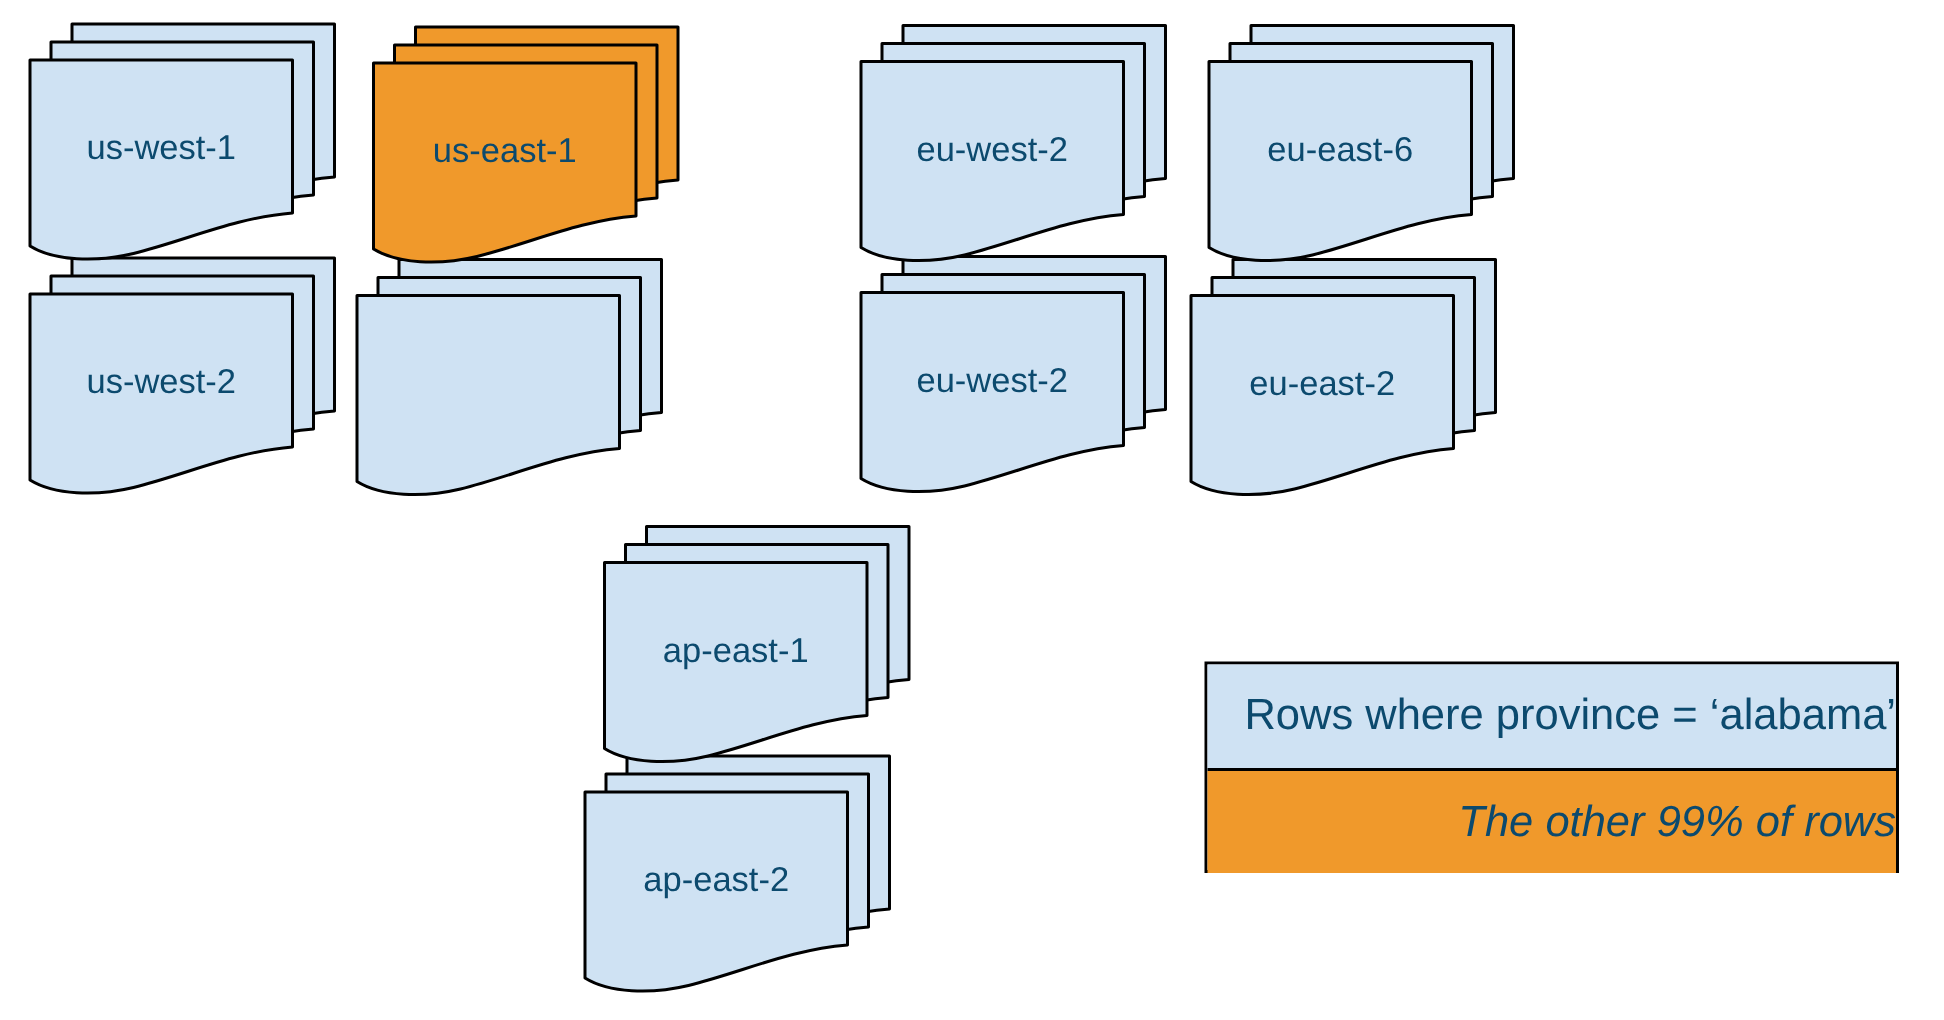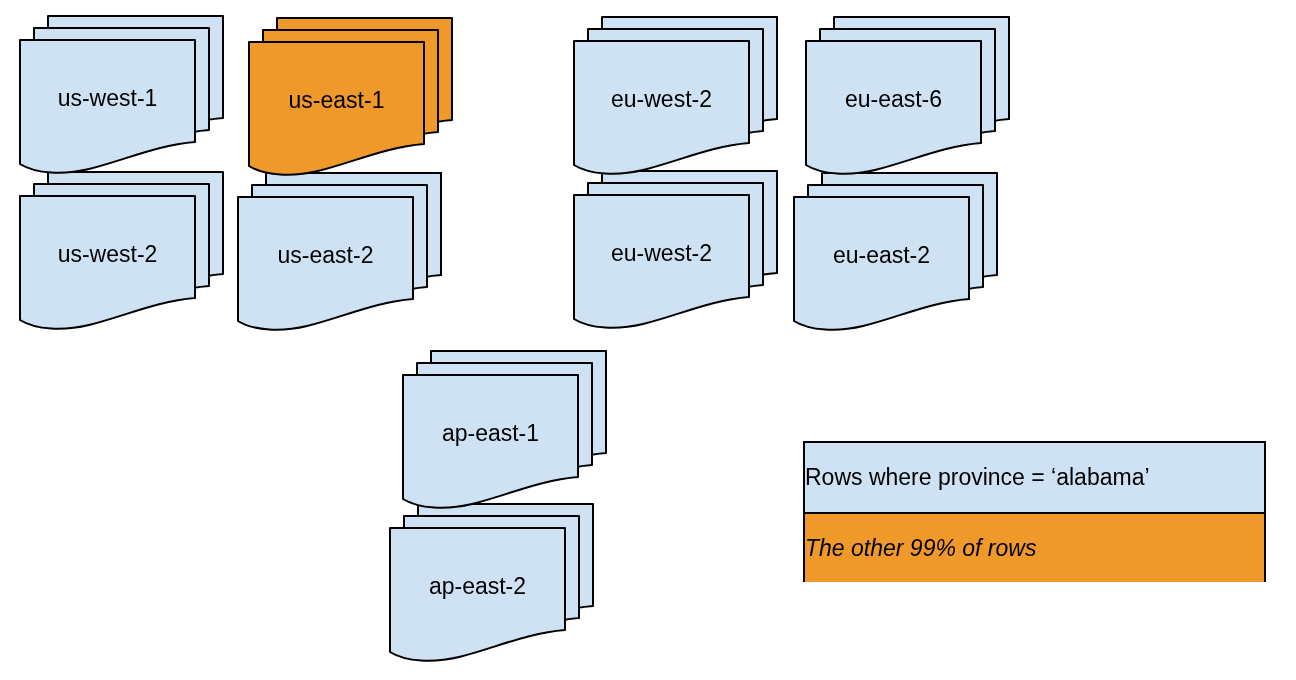--- a/index.html
+++ b/index.html
@@ -7,21 +7,21 @@
     padding: 0;
     background: #ffffff;
     font-family: "Liberation Sans", "DejaVu Sans", sans-serif;
   }
   #canvas {
     position: relative;
     width: 1296px;
     height: 680px;
     background: var(--canvas-background, #ffffff);
     overflow: hidden;
-    color: #000000;
+    color: #0c4a6e;
   }
   
   .stack {
     position: absolute;
     width: 206px;
     height: 160px;
   }
   .stack svg {
     position: absolute;
     left: 0;
@@ -61,22 +61,22 @@
     top: 441px;
     width: 463px;
     height: 141px;
     box-sizing: border-box;
     border: 2px solid var(--stroke, #000000);
     z-index: 3;
   }
   .legend-row {
     display: flex;
     align-items: center;
-    justify-content: flex-start;
-    font-size: 23px;
+    justify-content: flex-end;
+    font-size: 29px;
     white-space: nowrap;
   }
   .legend-row:first-child {
     height: 69px;
     border-bottom: 2px solid var(--stroke, #000000);
   }
   .legend-row:last-child {
     height: 68px;
     font-style: italic;
   }
@@ -120,21 +120,20 @@
     </svg>
     <div class="stack-label">us-west-2</div>
   </div>
 
   <div class="stack z-back" style="left:237px; top:172px;" data-variant="blue">
     <svg width="206" height="160" viewBox="0 0 206 160">
       <use href="#doc" class="doc" x="28" y="0"></use>
       <use href="#doc" class="doc" x="14" y="12"></use>
       <use href="#doc" class="doc" x="0" y="24"></use>
     </svg>
-    <div class="stack-label">us-east-2</div>
   </div>
 
   <div class="stack z-front" style="left:573px; top:16px;" data-variant="blue">
     <svg width="206" height="160" viewBox="0 0 206 160">
       <use href="#doc" class="doc" x="28" y="0"></use>
       <use href="#doc" class="doc" x="14" y="12"></use>
       <use href="#doc" class="doc" x="0" y="24"></use>
     </svg>
     <div class="stack-label">eu-west-2</div>
   </div>

